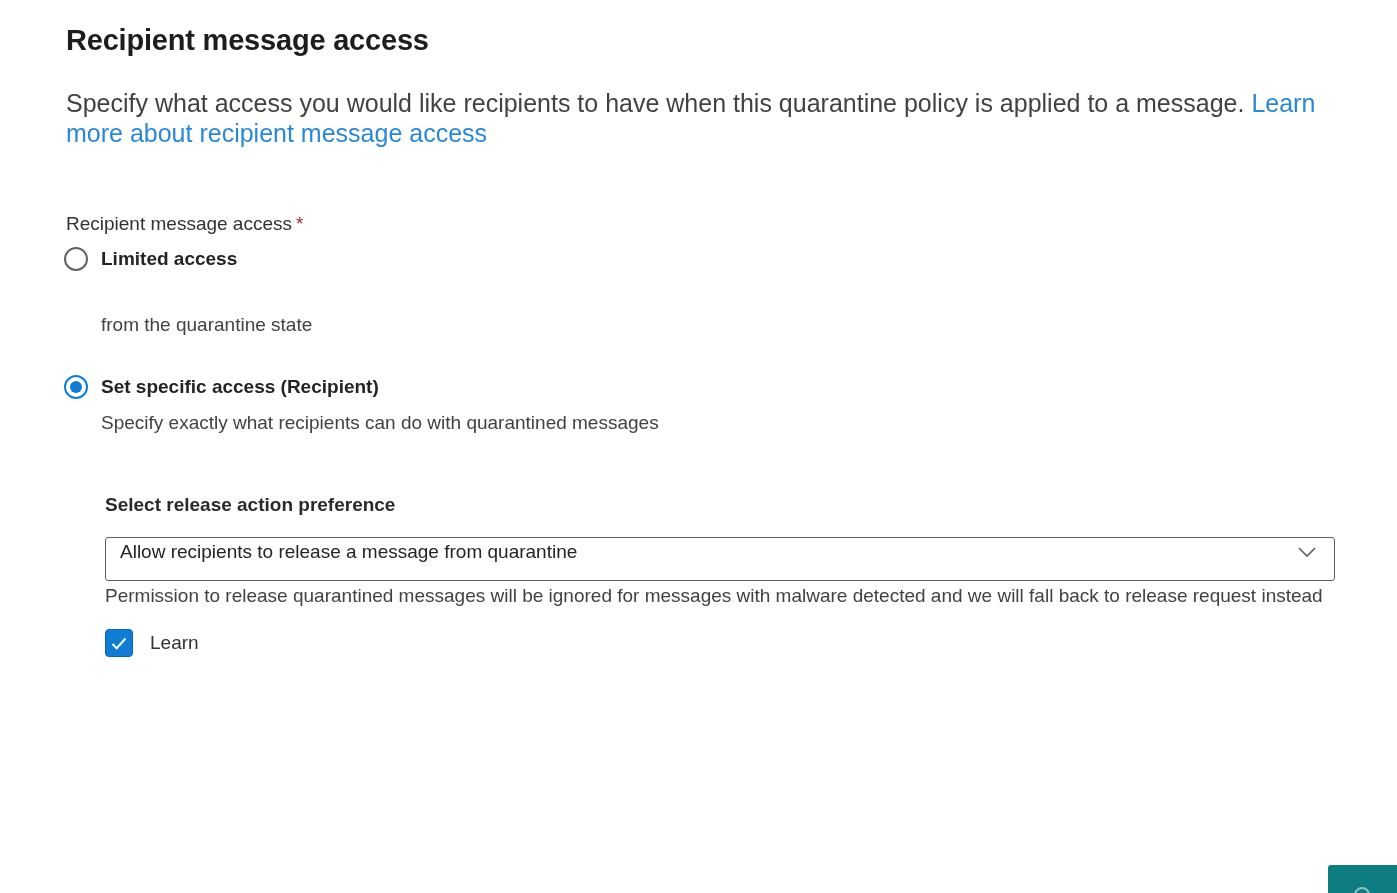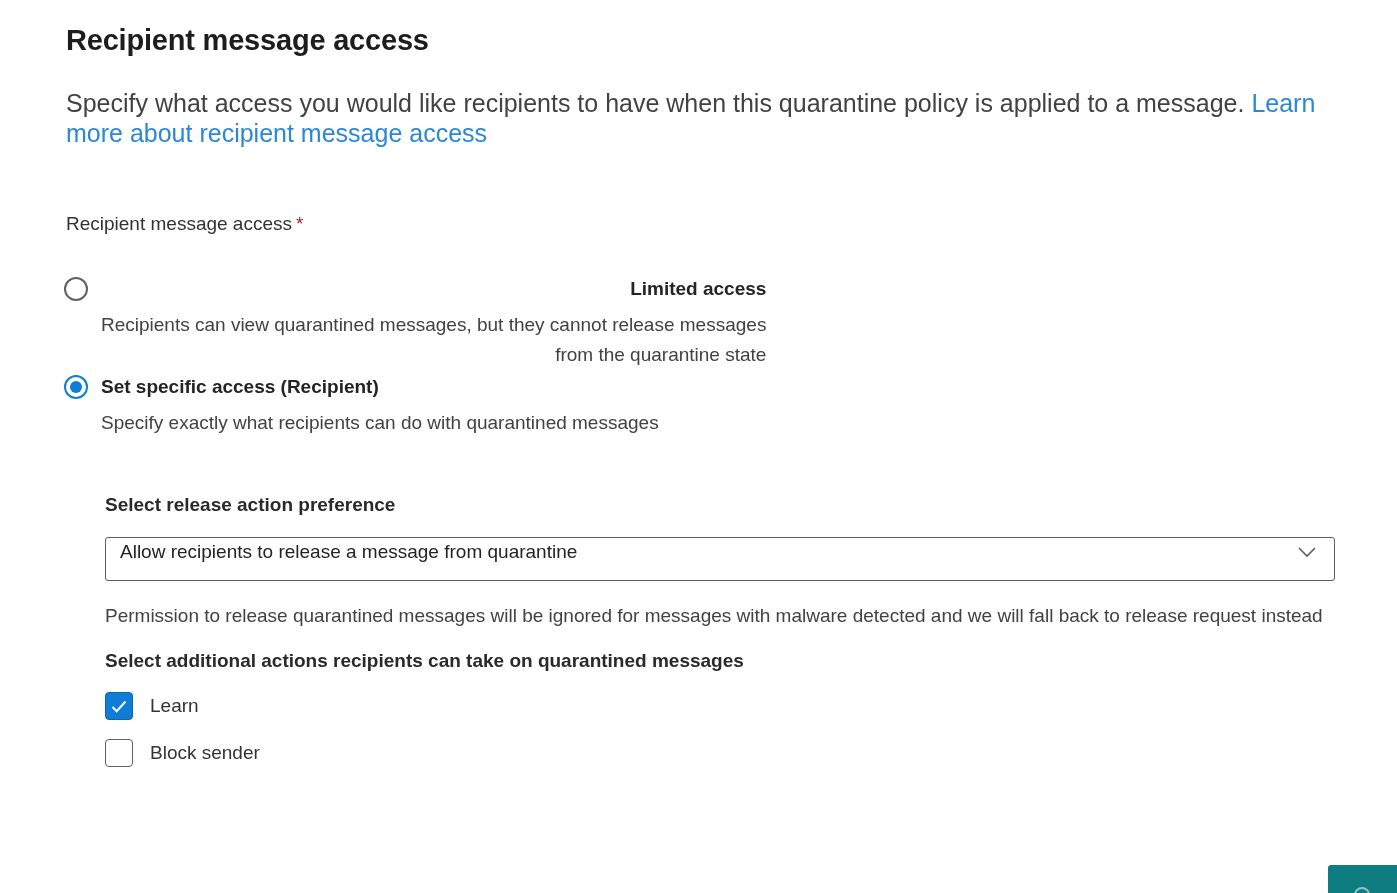--- a/index.html
+++ b/index.html
@@ -28,21 +28,21 @@
   .field-label {
     position: absolute; left: 66px; top: 213px;
     font-size: 19px; color: #323232;
   }
   .required { color: #a4262c; margin-left: 4px; }
 
   .radio-option {
     position: absolute; left: 64px;
     display: flex; align-items: flex-start; cursor: pointer;
   }
-  .radio-option.opt1 { top: 276px; text-align: right; }
+  .radio-option.opt1 { top: 246px; }
   .radio-option.opt2 { top: 374px; }
 
   .radio {
     width: 24px; height: 24px; border-radius: 50%;
     border: 2px solid #616161; background: #fff;
     margin-top: 1px; flex: 0 0 auto;
     display: flex; align-items: center; justify-content: center;
   }
   .radio[data-selected="true"] { border-color: #0f7cd6; }
   .radio .dot { display: none; width: 12px; height: 12px; border-radius: 50%; background: #0f7cd6; }
@@ -59,21 +59,21 @@
   .dropdown {
     margin-top: 19px; width: 1230px; height: 44px;
     border: 1px solid #5f5f5f; border-radius: 3px; background: #fff;
     display: flex; align-items: center; cursor: pointer;
     padding: 0 18px 15px 14px;
   }
   .dropdown-value { flex: 1; font-size: 19px; color: #242424; }
   .chevron-icon { flex: 0 0 auto; }
 
   .help {
-    margin-top: 20px; width: 1238px;
+    width: 1238px;
     font-size: 19px; line-height: 30px; color: #424242;
   }
 
   .additional-label { margin-top: 17px; }
 
   .checkbox-row {
     display: flex; align-items: center; margin-top: 17px; height: 30px; cursor: pointer;
   }
   .checkbox {
     width: 28px; height: 28px; border-radius: 4px;
@@ -109,21 +109,21 @@
   <span>Recipient message access</span><span class="required">*</span>
 </div>
 
 <div class="radio-option opt1">
   <span class="radio" data-selected="false">
     
   </span>
   <div class="radio-text">
     <div class="radio-label">Limited access</div>
     <div class="radio-desc">
-      <span>Recipients can view quarantined messages, but they cannot release messages</span><br>
+      <br>
       <span>from the quarantine state</span>
     </div>
   </div>
 </div>
 
 <div class="radio-option opt2">
   <span class="radio" data-selected="true">
     <span class="dot"></span>
   </span>
   <div class="radio-text">
@@ -140,36 +140,29 @@
 
   <div class="dropdown">
     <span class="dropdown-value">Allow recipients to release a message from quarantine</span>
     <svg class="chevron-icon" width="18" height="12" viewBox="0 0 18 12">
       <path d="M1 2 L9 10 L17 2" fill="none" stroke="#5f5f5f" stroke-width="1.6"></path>
     </svg>
   </div>
 
   <p class="help">Permission to release quarantined messages will be ignored for messages with malware detected and we will fall back to release request instead</p>
 
-  <div class="sub-label additional-label">Select additional actions recipients can take on quarantined messages</div>
 
   <label class="checkbox-row">
     <span class="checkbox" data-checked="true">
       <svg width="16" height="13" viewBox="0 0 16 13">
         <path d="M1.5 7 L5.7 11.2 L14.5 1.5" fill="none" stroke="#ffffff" stroke-width="2"></path>
       </svg>
     </span>
     <span class="cb-label">Learn</span>
   </label>
 
 
-  <label class="checkbox-row">
-    <span class="checkbox" data-checked="false">
-      
-    </span>
-    <span class="cb-label">Block sender</span>
-  </label>
 
 </div>
 
 <div class="feedback-btn">
   <span class="smiley"></span>
 </div>
 
 </body></html>

